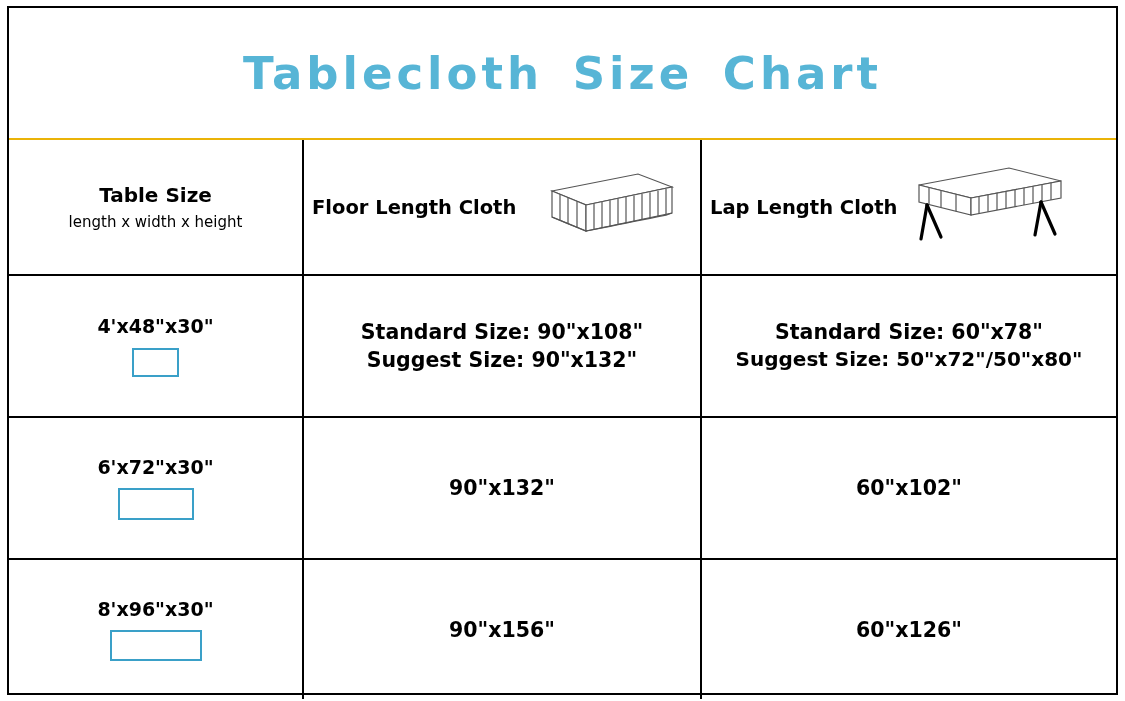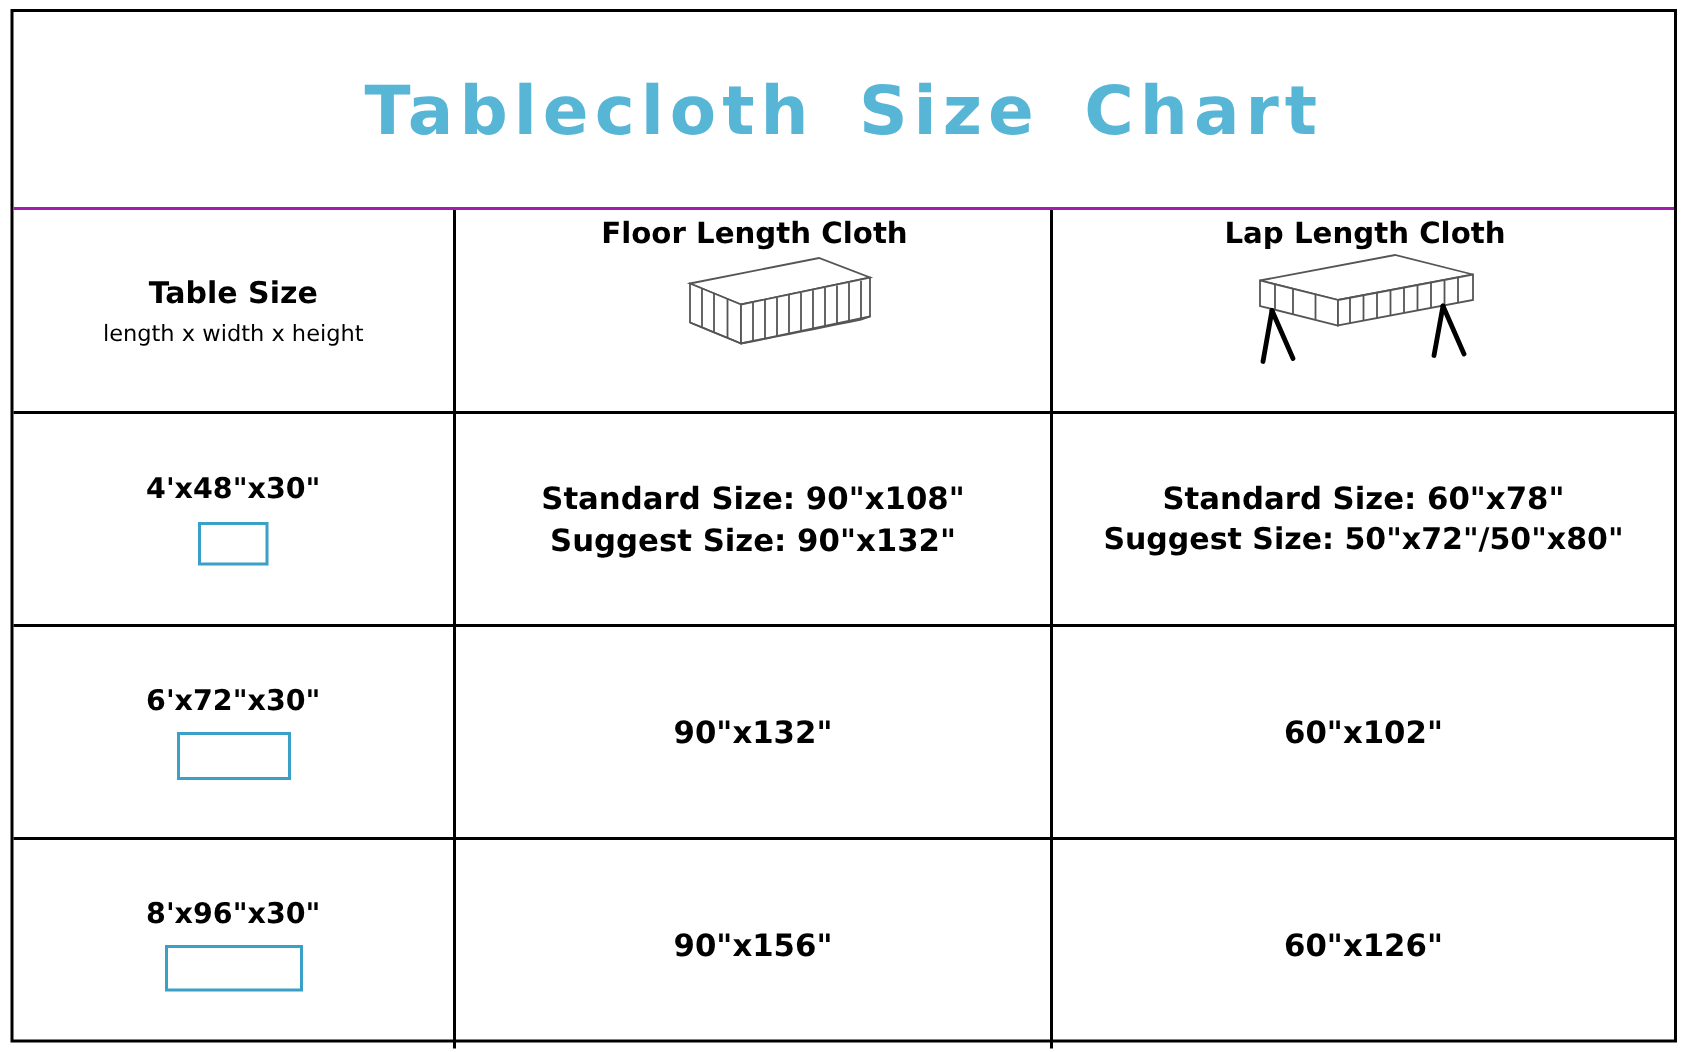--- a/index.html
+++ b/index.html
@@ -24,21 +24,21 @@
     border: 2px solid #000000;
     box-sizing: border-box;
     display: flex;
     flex-direction: column;
     background: #ffffff;
   }
 
   
   .title-row {
     height: 130px;
-    border-bottom: 2px solid #a21caf;
+    border-bottom: 2px solid #eab308;
     display: flex;
     align-items: center;
     justify-content: center;
     flex: none;
   }
   .title-text {
     font-size: 45px;
     font-weight: bold;
     color: #57b5d6;
     letter-spacing: 4px;
@@ -79,21 +79,21 @@
     line-height: 1.3;
     text-align: right;
   }
   .hdr-a-sub {
     font-size: 15px;
     font-weight: normal;
     line-height: 1.4;
     margin-top: 4px;
   }
   .hdr-flex {
-    flex-direction: column;
+    flex-direction: row;
     justify-content: flex-start;
     padding-left: 8px;
   }
   .hdr-label {
     font-size: 19.5px;
     font-weight: bold;
     white-space: nowrap;
   }
   .hdr-icon {
     margin-left: 4px;

